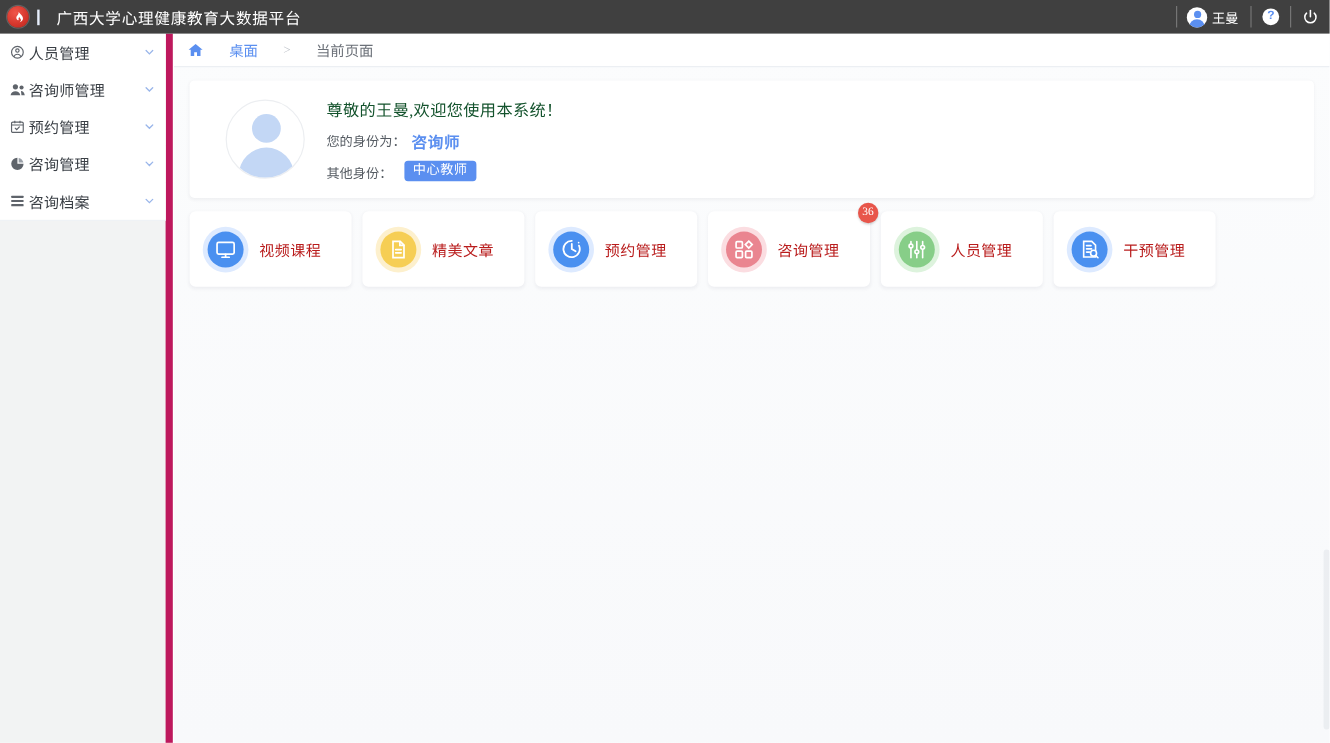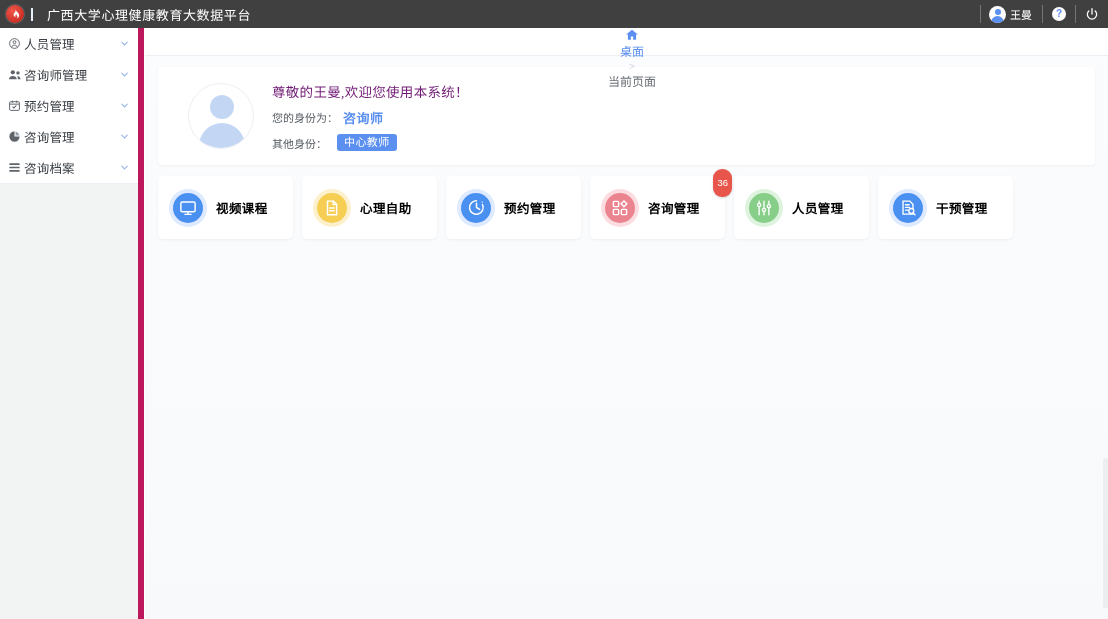--- a/index.html
+++ b/index.html
@@ -100,24 +100,23 @@
 
   
   .main {
     position: absolute; top: 28px; left: 145px;
     width: 963px; height: 591px;
     background: linear-gradient(180deg,#fbfcfd 0%, #f8f9fb 100%);
     overflow: hidden;
   }
   .breadcrumb {
     height: 28px; display: flex; align-items: center;
-    padding-left: 11px; gap: 0;
+    padding-left: 11px; gap: 21px;
     border-bottom: 1px solid #eceff3;
     background: #ffffff;
-    flex-direction: column;
   }
   .home-ico { width: 14px; height: 14px; display: flex; align-items: center; }
   .home-ico svg { display: block; }
   .bc-link { font-size: 12px; color: #5b8ff0; cursor: pointer; }
   .bc-sep { font-size: 11px; color: #b9bec5; }
   .bc-current { font-size: 12px; color: #6b7078; }
 
   .content { padding: 11px 13px 0 13px; }
 
   
@@ -134,21 +133,21 @@
   }
   .welcome-avatar .head {
     position: absolute; width: 24px; height: 24px; border-radius: 50%;
     background: #c3d7f5; left: 21px; top: 11px;
   }
   .welcome-avatar .body {
     position: absolute; width: 46px; height: 30px; border-radius: 24px 24px 0 0;
     background: #c3d7f5; left: 10px; top: 39px;
   }
   .welcome-text { display: flex; flex-direction: column; gap: 7px; }
-  .w-line1 { font-size: 13.5px; color: #701a75; letter-spacing: 0.3px; }
+  .w-line1 { font-size: 13.5px; color: #14532d; letter-spacing: 0.3px; }
   .w-row { display: flex; align-items: center; gap: 5px; }
   .w-label { font-size: 11px; color: #555b62; }
   .w-role { font-size: 13px; color: #5b8ff0; font-weight: bold; letter-spacing: 0.5px; }
   .role-badge {
     background: #5b8ff0; color: #ffffff; font-size: 11px;
     padding: 2px 7px 3px 7px; border-radius: 3px; margin-left: 5px;
     letter-spacing: 0.4px; line-height: 1.1;
   }
 
   
@@ -164,27 +163,27 @@
   .s-ico-ring {
     width: 38px; height: 38px; border-radius: 50%;
     display: flex; align-items: center; justify-content: center; flex: none;
   }
   .s-ico {
     width: 30px; height: 30px; border-radius: 50%;
     display: flex; align-items: center; justify-content: center;
   }
   .s-ico svg { display: block; }
   .s-label {
-    font-size: 12.5px; color: #000000; margin-left: 9px; letter-spacing: 0.4px; font-weight: bold;
+    font-size: 12.5px; color: #b91c1c; margin-left: 9px; letter-spacing: 0.4px;
   }
   .s-badge {
     position: absolute; top: -7px; right: -7px;
-    min-width: 17px; height: 28px; padding: 0 4px;
+    min-width: 17px; height: 17px; padding: 0 4px;
     border-radius: 9px; background: #e8564b; color: #ffffff;
-    font-size: 9.5px; font-family: Liberation Sans, sans-serif;
+    font-size: 9.5px; font-family: Liberation Serif, serif;
     display: flex; align-items: center; justify-content: center;
     line-height: 1; box-shadow: 0 1px 2px rgba(0,0,0,0.18); text-align: center;
   }
 
   
   .ring-blue  { background: #ddeaff; }
   .ico-blue   { background: #4a90f0; color: #ffffff; }
   .ring-yellow{ background: #fdf0cd; }
   .ico-yellow { background: #f6ce54; color: #ffffff; }
   .ring-red   { background: #fbdde1; }
@@ -368,21 +367,21 @@
 
       <div class="s-card">
         <div class="s-ico-ring ring-yellow">
           <div class="s-ico ico-yellow">
             <svg width="18" height="18" viewBox="0 0 24 24" fill="none" stroke="#ffffff" stroke-width="1.9" stroke-linecap="round">
               <path d="M6 2.8h8l4.2 4.2v14H6z"></path>
               <path d="M13.6 3v4.4h4.4M9 12h6M9 15.6h6"></path>
             </svg>
           </div>
         </div>
-        <span class="s-label">心理自助</span>
+        <span class="s-label">精美文章</span>
       </div>
 
       <div class="s-card">
         <div class="s-ico-ring ring-blue">
           <div class="s-ico ico-blue">
             <svg width="19" height="19" viewBox="0 0 24 24" fill="none" stroke="#ffffff" stroke-width="1.9" stroke-linecap="round">
               <path d="M19.6 8.4A8.6 8.6 0 1 1 12 3.4"></path>
               <path d="M12 6.6V12l4 2.4"></path>
               <circle cx="19.2" cy="5.2" r="0.9" fill="#ffffff" stroke="none"></circle>
             </svg>

